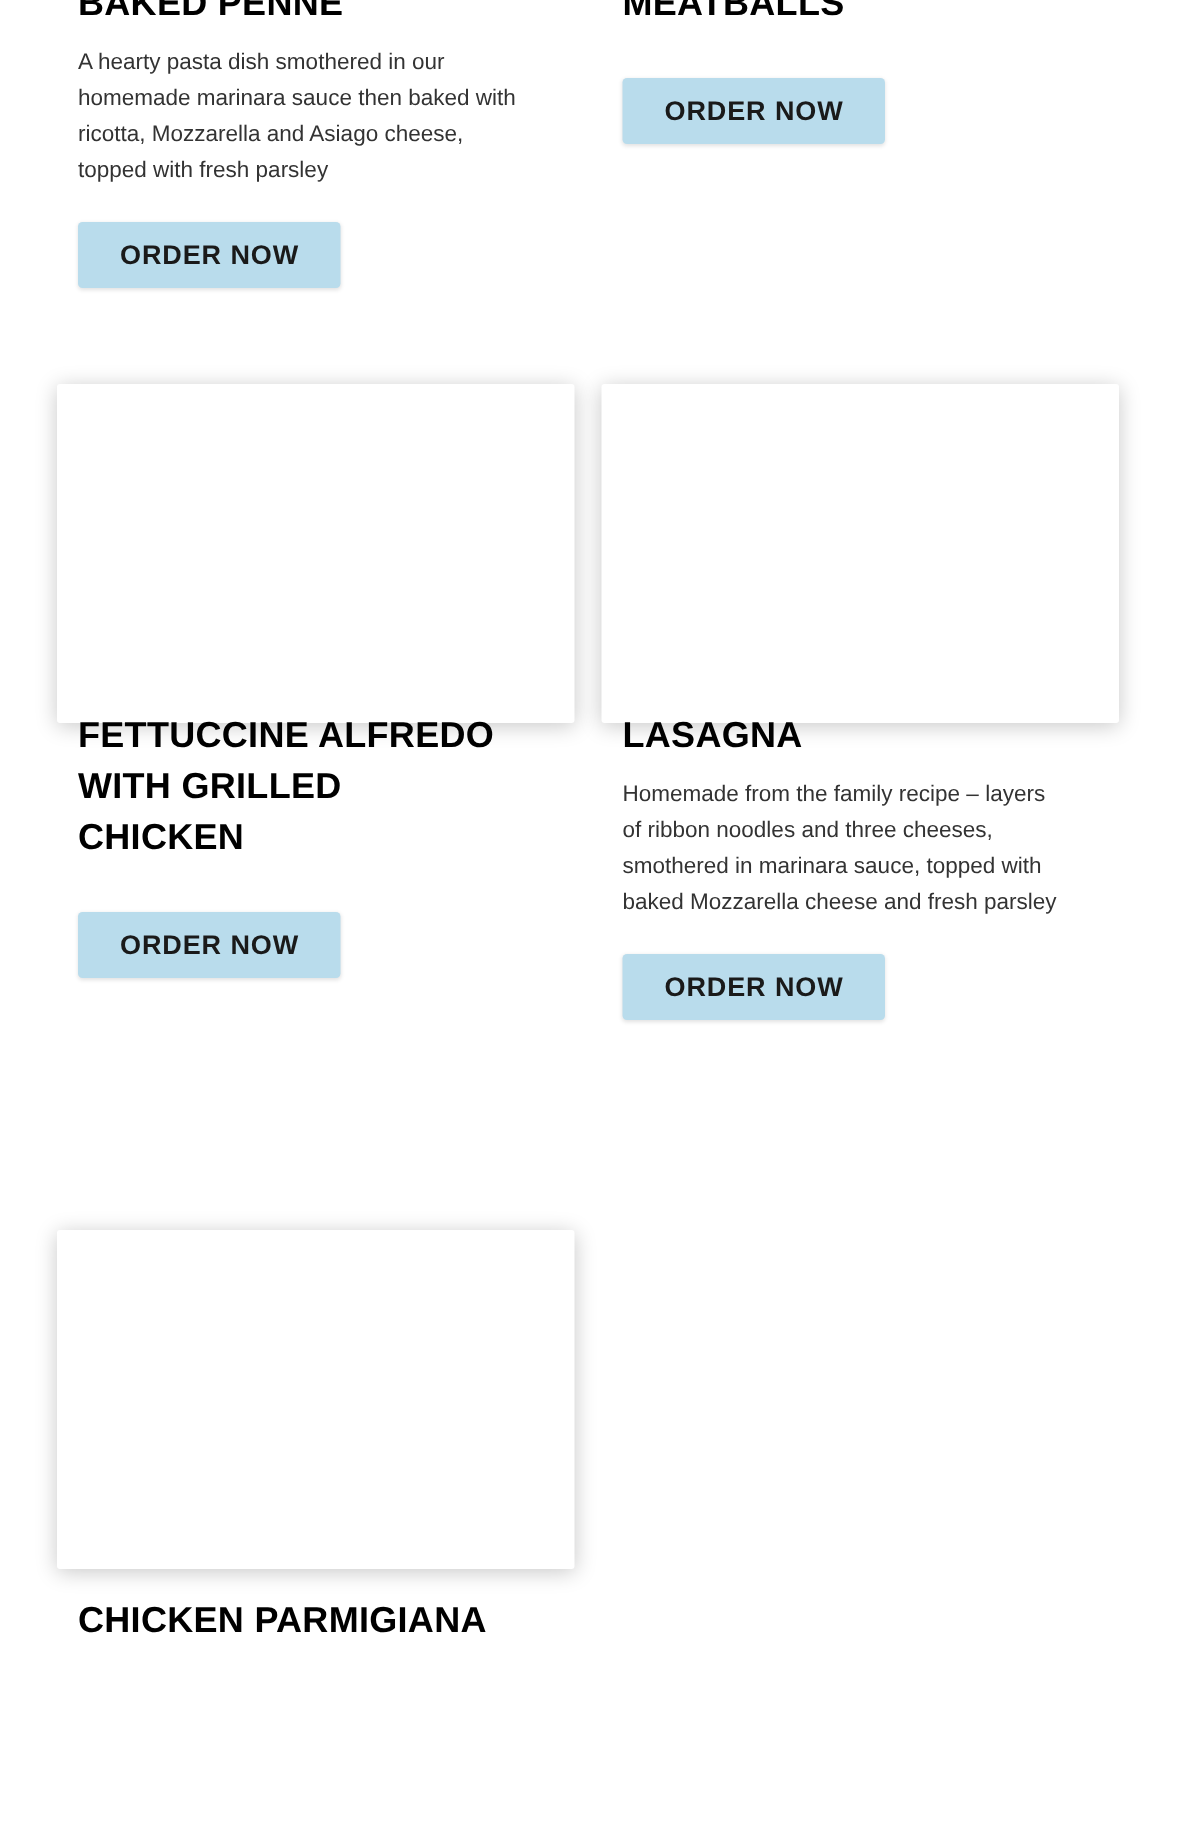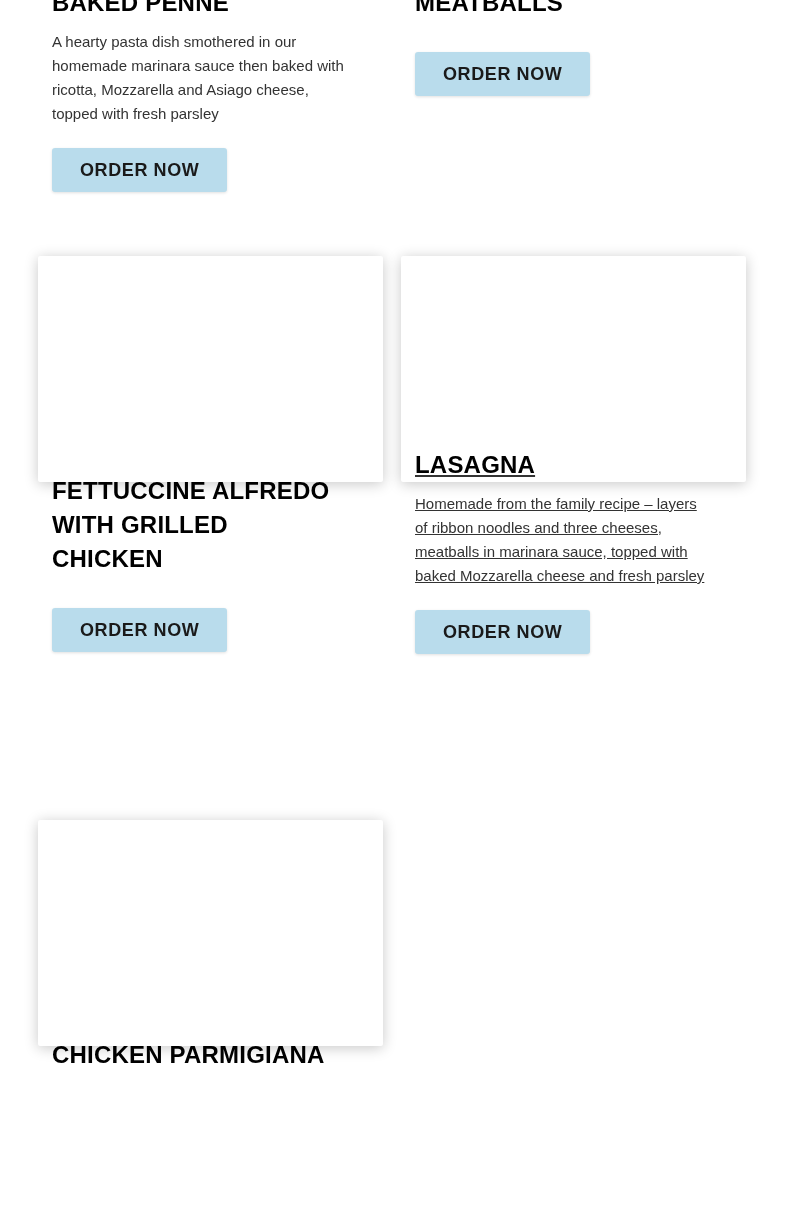--- a/index.html
+++ b/index.html
@@ -83,25 +83,25 @@
 
   <div class="item-image" style="left:38px; top:256px; width:345px; height:226px;"></div>
 
   <div class="item-image" style="left:401px; top:256px; width:345px; height:226px;"></div>
 
   <div class="menu-item col-left" style="top:474px;">
     <h2 class="item-title">FETTUCCINE ALFREDO WITH GRILLED CHICKEN</h2>
     <button class="order-btn">ORDER NOW</button>
   </div>
 
-  <div class="menu-item col-right" style="top:448px;text-decoration:underline;">
+  <div class="menu-item col-right" style="top:474px;">
     <h2 class="item-title">LASAGNA</h2>
-    <p class="item-desc">Homemade from the family recipe – layers of ribbon noodles and three cheeses, meatballs in marinara sauce, topped with baked Mozzarella cheese and fresh parsley</p>
+    <p class="item-desc">Homemade from the family recipe – layers of ribbon noodles and three cheeses, smothered in marinara sauce, topped with baked Mozzarella cheese and fresh parsley</p>
     <button class="order-btn">ORDER NOW</button>
   </div>
 
   <div class="item-image" style="left:38px; top:820px; width:345px; height:226px;"></div>
 
-  <div class="menu-item col-left" style="top:1038px;">
+  <div class="menu-item col-left" style="top:1064px;">
     <h2 class="item-title">CHICKEN PARMIGIANA</h2>
   </div>
 
 </div>
 
 </body></html>

